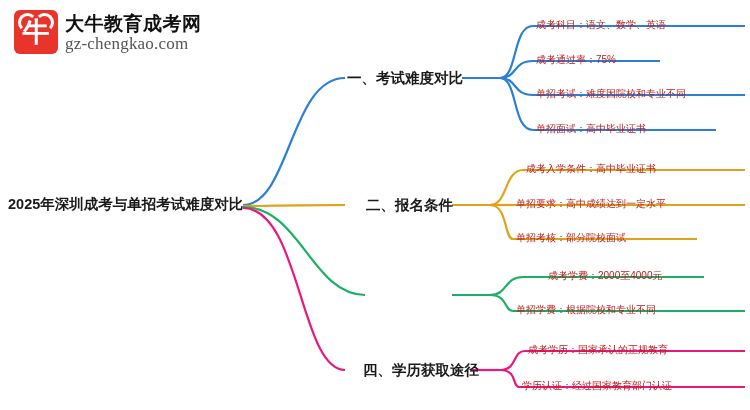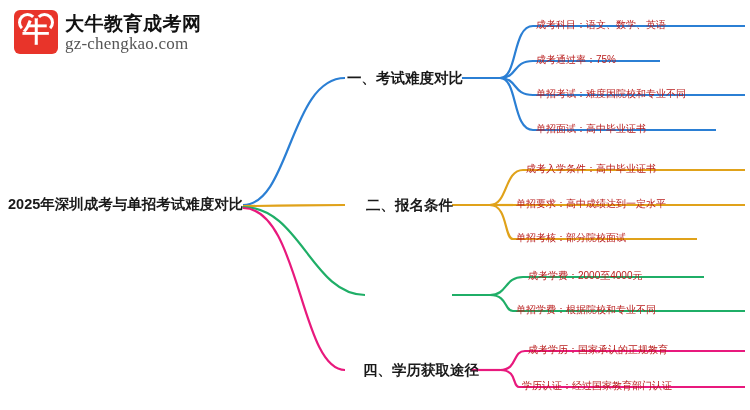--- a/index.html
+++ b/index.html
@@ -182,20 +182,20 @@
   <div class="leaf-label" style="left:536px; top:16px;">成考科目：语文、数学、英语</div>
   <div class="leaf-label" style="left:536px; top:51px;">成考通过率：75%</div>
   <div class="leaf-label" style="left:536px; top:85px;">单招考试：难度因院校和专业不同</div>
   <div class="leaf-label" style="left:536px; top:120px;">单招面试：高中毕业证书</div>
 
   <div class="branch-label" style="left:347px; top:195px;margin-left:19px;">二、报名条件</div>
   <div class="leaf-label" style="left:526px; top:160px;">成考入学条件：高中毕业证书</div>
   <div class="leaf-label" style="left:516px; top:195px;">单招要求：高中成绩达到一定水平</div>
   <div class="leaf-label" style="left:516px; top:229px;">单招考核：部分院校面试</div>
 
-  <div class="leaf-label" style="left:528px; top:267px;">成考学费：2000至4000元</div>
+  <div class="leaf-label" style="left:548px; top:267px;">成考学费：2000至4000元</div>
   <div class="leaf-label" style="left:516px; top:301px;">单招学费：根据院校和专业不同</div>
 
   <div class="branch-label" style="left:347px; top:360px;margin-left:16px;">四、学历获取途径</div>
   <div class="leaf-label" style="left:522px; top:377px;">学历认证：经过国家教育部门认证</div>
   <div class="leaf-label" style="left:528px; top:341px;">成考学历：国家承认的正规教育</div>
 
 </div>
 
 </body></html>

